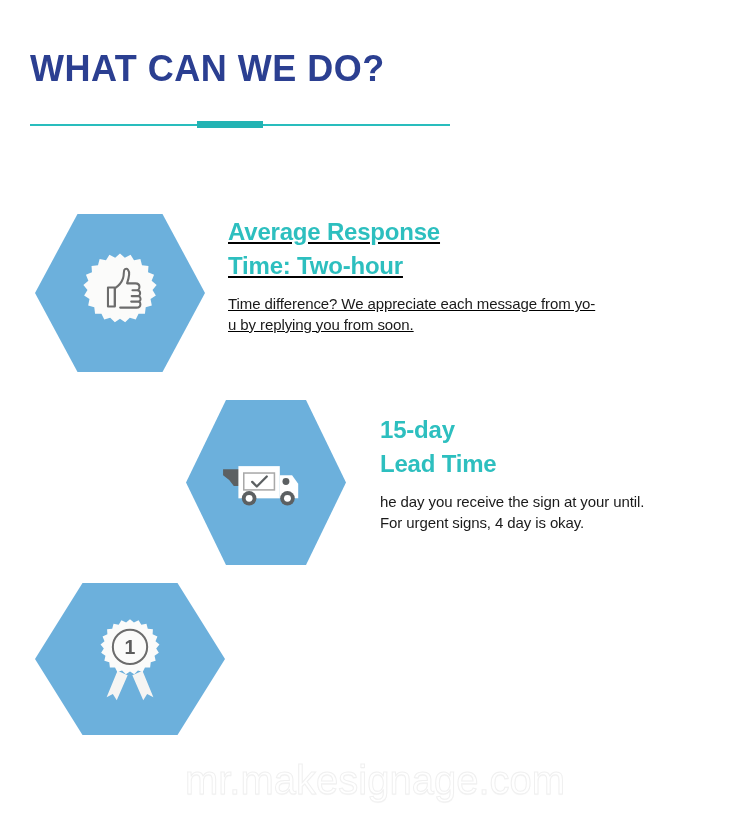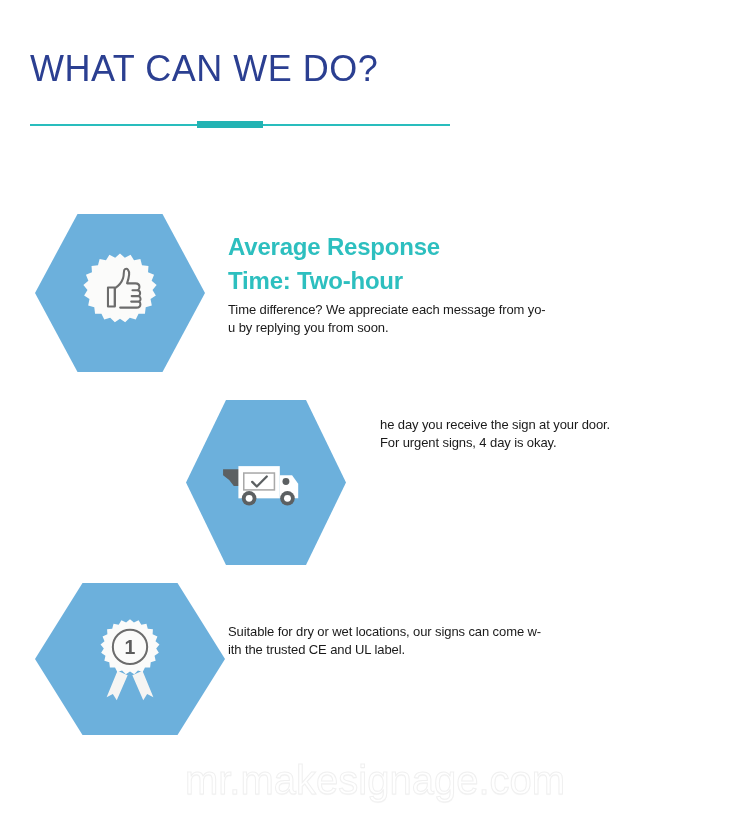--- a/index.html
+++ b/index.html
@@ -14,21 +14,21 @@
     position: relative;
     overflow: hidden;
   }
 
   
   .page-title {
     position: absolute;
     left: 30px;
     top: 48px;
     font-size: 36px;
-    font-weight: normal;
+    font-weight: bold;
     letter-spacing: 0.5px;
     color: #2b3f91;
     white-space: nowrap;
   }
   .divider-wrap {
     position: absolute;
     left: 30px;
     top: 120px;
     width: 420px;
     height: 10px;
@@ -69,30 +69,30 @@
   .feature-heading {
     color: #2dbfbf;
     font-size: 24px;
     font-weight: bold;
     line-height: 1.42;
     letter-spacing: -0.2px;
     white-space: nowrap;
   }
   .feature-body {
     color: #1a1a1a;
-    font-size: 13px;
+    font-size: 15px;
     line-height: 1.36;
     letter-spacing: -0.1px;
-    margin-top: 3px;
+    margin-top: 11px;
   }
   .feature-body div { white-space: nowrap; }
 
   
   #feature-1-hex { left: 35px;  top: 214px; width: 170px; height: 158px; }
-  #feature-1-text { left: 228px; top: 230px; width: 500px; }
+  #feature-1-text { left: 228px; top: 215px; width: 500px; text-decoration: underline; }
   
   #feature-2-hex { left: 186px; top: 400px; width: 160px; height: 165px; }
   #feature-2-text { left: 380px; top: 413px; width: 360px; }
   
   #feature-3-hex { left: 35px;  top: 583px; width: 190px; height: 152px; }
   #feature-3-text { left: 228px; top: 620px; width: 500px; }
 
   
   .watermark {
     position: absolute;
@@ -183,22 +183,26 @@
 
       <circle cx="38" cy="60" r="9.5" fill="#5c6062"></circle>
       <circle cx="38" cy="60" r="4.5" fill="#ffffff"></circle>
       <circle cx="88" cy="60" r="9.5" fill="#5c6062"></circle>
       <circle cx="88" cy="60" r="4.5" fill="#ffffff"></circle>
     </svg>
   </div>
 </div>
 
 <div class="feature-text" id="feature-2-text">
+  <div class="feature-heading">
+    <div>15-day</div>
+    <div>Lead Time</div>
+  </div>
   <div class="feature-body">
-    <div>he day you receive the sign at your door.</div>
+    <div>he day you receive the sign at your until.</div>
     <div>For urgent signs, 4 day is okay.</div>
   </div>
 </div>
 
 <div class="hexagon" id="feature-3-hex">
   <div class="hex-icon">
     <svg width="78" height="92" viewBox="0 0 100 118" aria-hidden="true">
 
       <path fill="#f5f5f3" d="M34 74 L20 108 L28 104 L33 112 L47 80 Z"></path>
       <path fill="#f5f5f3" d="M66 74 L80 108 L72 104 L67 112 L53 80 Z"></path>
@@ -211,19 +215,15 @@
         L30.8 69.8 L24.2 69.8 L23.4 63.3 L17.1 61.3 L18.5 54.8 L13.0 51.1
         L16.4 45.4 L12.2 40.3 L17.3 36.2 L14.8 30.0 L21.0 27.4 L20.6 20.8
         L27.2 20.2 L28.9 13.7 L35.5 15.0 L39.0 9.4 L45.0 12.3 Z"></path>
       <circle cx="50" cy="43.5" r="22" fill="#fbfbfa" stroke="#6c6c6c" stroke-width="2.6"></circle>
       <text x="50" y="53" text-anchor="middle" font-family="Liberation Sans, sans-serif" font-size="25" font-weight="bold" fill="#5c5c5c">1</text>
     </svg>
   </div>
 </div>
 
 <div class="feature-text" id="feature-3-text">
-  <div class="feature-body">
-    <div>Suitable for dry or wet locations, our signs can come w-</div>
-    <div>ith the trusted CE and UL label.</div>
-  </div>
 </div>
 
 <div class="watermark">mr.makesignage.com</div>
 
 </body></html>

